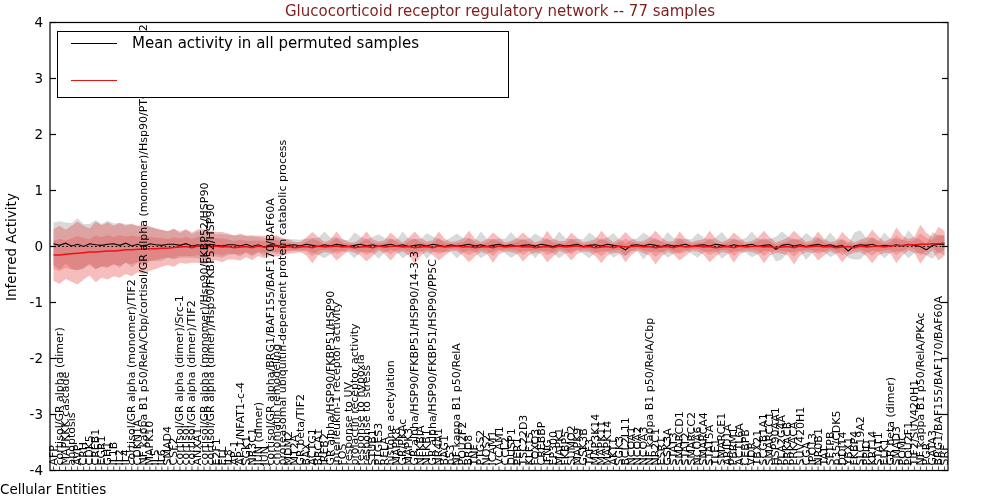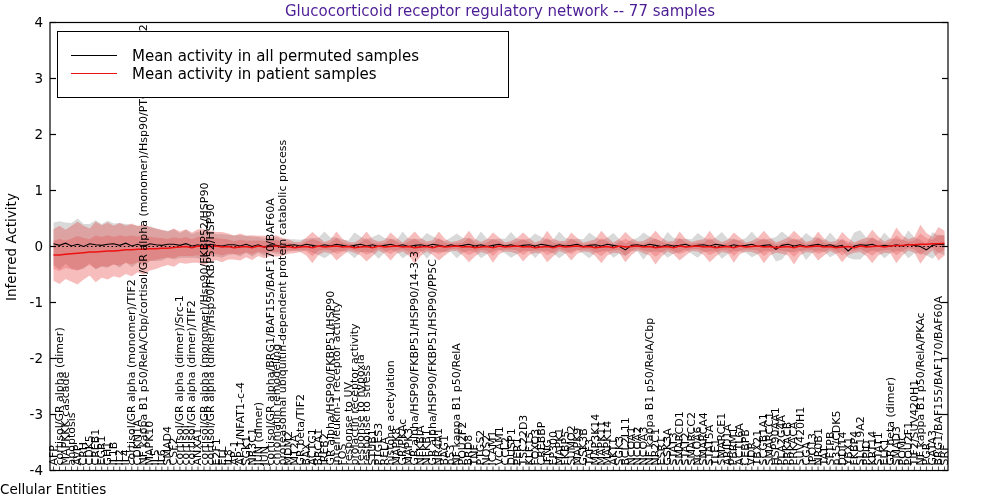--- a/index.html
+++ b/index.html
@@ -1,27 +1,27 @@
 <!DOCTYPE html>
 <html><head>
 <meta charset="utf-8">
 <style>
   html,body{margin:0;padding:0;background:#fff;}
   .figure{position:relative;width:1000px;height:500px;background:#fff;
           font-family:"DejaVu Sans","Liberation Sans",sans-serif;overflow:hidden;}
   .figure svg{position:absolute;left:0;top:0;}
   .title{position:absolute;left:0;top:2px;width:1000px;text-align:center;
-         font-size:15px;color:#4c1d95;}
+         font-size:15px;color:#7f1d1d;}
   .xlabel{position:absolute;left:0;top:481px;width:1000px;
           font-size:13.5px;color:#000;}
   .ylabel{position:absolute;left:-64px;top:239px;width:150px;text-align:center;
           font-size:13.5px;color:#000;transform:rotate(-90deg);}
   .legend{position:absolute;left:57px;top:31px;width:452px;height:67px;
           background:#fff;border:1.7px solid #000;display:flex;flex-direction:column;
-          justify-content:center;padding:2px 0 2px 13px;box-sizing:border-box;z-index:5;}
+          justify-content:space-between;padding:2px 0 16px 13px;box-sizing:border-box;z-index:5;}
   .legend-row{display:flex;align-items:center;gap:15px;}
   .swatch{display:inline-block;width:46px;height:0;border-top:1.8px solid #000;}
   .legend-label{font-size:15px;color:#000;}
 </style>
 </head>
 <body>
 
 <div class="figure">
   <svg id="plot" width="1000" height="500">
       <g>
@@ -378,16 +378,15 @@
   <div class="title">Glucocorticoid receptor regulatory network -- 77 samples</div>
   <div class="ylabel">Inferred Activity</div>
   <div class="xlabel">Cellular Entities</div>
   <div class="legend">
     <div class="legend-row">
       <span class="swatch" style="border-top-color: rgb(0, 0, 0);"></span>
       <span class="legend-label">Mean activity in all permuted samples</span>
     </div>
     <div class="legend-row">
       <span class="swatch" style="border-top-color: rgb(238, 17, 17);"></span>
-      <span class="legend-label">Mean activity in patient samples</span>
     </div>
   </div>
 </div>
 
 </body></html>

